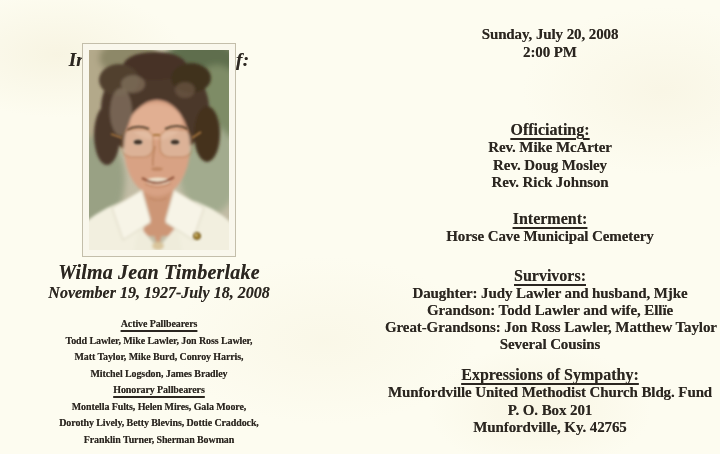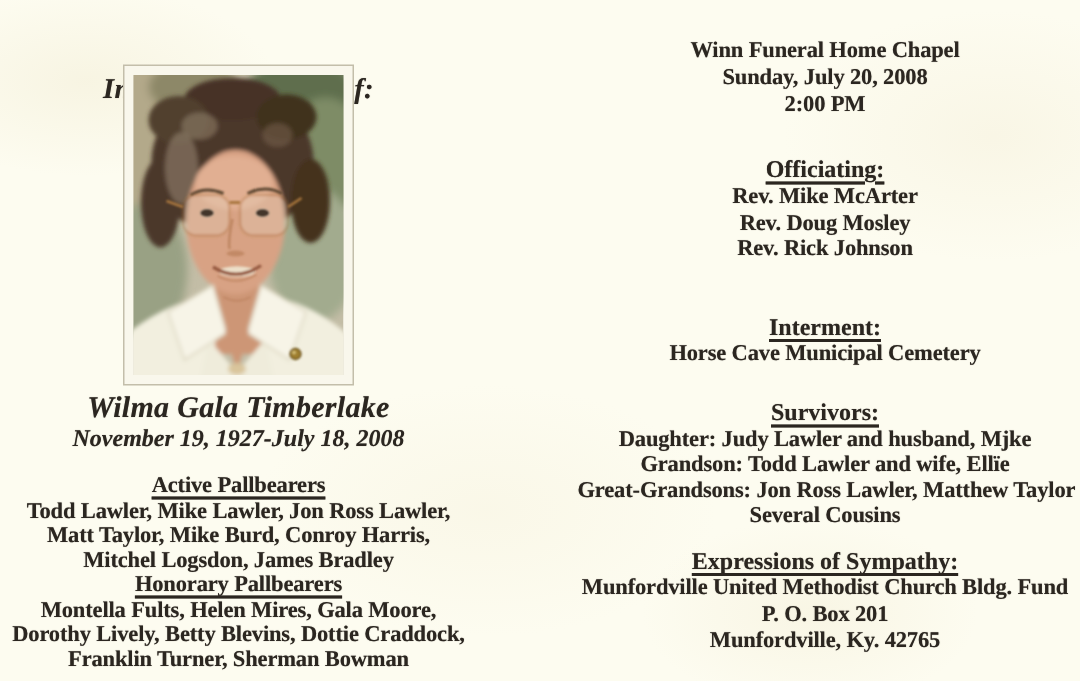--- a/index.html
+++ b/index.html
@@ -31,32 +31,32 @@
     position:absolute;left:82px;top:43px;width:154px;height:214px;
     box-sizing:border-box;background:#f9f7ec;border:1px solid #c3beaa;
     padding:6px;
   }
   .photo-frame svg{display:block;width:140px;height:200px;}
   #name-block{position:absolute;left:0;top:261px;width:318px;text-align:center;}
   .deceased-name{font-size:20px;line-height:23px;font-weight:bold;font-style:italic;letter-spacing:.2px;}
   .life-dates{font-size:16px;line-height:17px;font-weight:bold;font-style:italic;}
   #left-sections{
     position:absolute;left:0;top:316px;width:318px;text-align:center;
-    font-weight:bold;font-size:15px;line-height:16.5px;letter-spacing:-.1px;
+    font-weight:bold;font-size:10px;line-height:16.5px;letter-spacing:-.1px;
   }
   .u-head{
     text-decoration:underline;
     text-decoration-thickness:1.6px;
     text-underline-offset:2.5px;
   }
   .rsec{position:absolute;left:385px;width:330px;text-align:center;font-weight:bold;}
   .rsec .sec-heading{font-size:16px;line-height:19px;}
   .rsec .sec-line{font-size:15px;line-height:17.5px;letter-spacing:-.1px;white-space:nowrap;}
   #rsec-0{top:25px;}  #rsec-0 .sec-line{line-height:18px;}
-  #rsec-1{top:104px;text-align:center;}
+  #rsec-1{top:120px;text-align:center;}
   #rsec-2{top:209px;}
   #rsec-3{top:266px;} #rsec-3 .sec-line{line-height:17px;}
   #rsec-4{top:365px;}
 </style>
 </head>
 <body>
 
 <div class="paper"></div>
 
 <div class="col-left">
@@ -134,40 +134,39 @@
         <path d="M56 134 Q69 141 82 133" stroke="#b97f5a" stroke-width="1.2" fill="none" opacity=".7"></path>
         <path d="M60 148 Q69 153 78 148" stroke="#b97f5a" stroke-width="1.2" fill="none" opacity=".6"></path>
 
         <circle cx="108" cy="186" r="3.6" fill="#9f7f2e" stroke="#6d5420" stroke-width="1"></circle>
         <circle cx="107" cy="185" r="1.2" fill="#d8c277"></circle>
       </g>
     </svg>
   </div>
 
   <div id="name-block">
-    <div class="deceased-name soft">Wilma Gala Timberlake</div>
+    <div class="deceased-name soft">Wilma Jean Timberlake</div>
     <div class="life-dates soft">November 19, 1927-July 18, 2008</div>
   </div>
 
   <div id="left-sections">
     <div class="u-head soft">Active Pallbearers</div>
     <div class="soft">Todd Lawler, Mike Lawler, Jon Ross Lawler,</div>
     <div class="soft">Matt Taylor, Mike Burd, Conroy Harris,</div>
     <div class="soft">Mitchel Logsdon, James Bradley</div>
     <div class="u-head soft">Honorary Pallbearers</div>
     <div class="soft">Montella Fults, Helen Mires, Gala Moore,</div>
     <div class="soft">Dorothy Lively, Betty Blevins, Dottie Craddock,</div>
     <div class="soft">Franklin Turner, Sherman Bowman</div>
   </div>
 </div>
 
 <div>
 
   <div class="rsec" id="rsec-0">
-    <div class="sec-line soft">Winn Funeral Home Chapel</div>
     <div class="sec-line soft">Sunday, July 20, 2008</div>
     <div class="sec-line soft">2:00 PM</div>
   </div>
 
   <div class="rsec" id="rsec-1">
     <div class="sec-heading u-head soft">Officiating:</div>
     <div class="sec-line soft">Rev. Mike McArter</div>
     <div class="sec-line soft">Rev. Doug Mosley</div>
     <div class="sec-line soft">Rev. Rick Johnson</div>
   </div>

